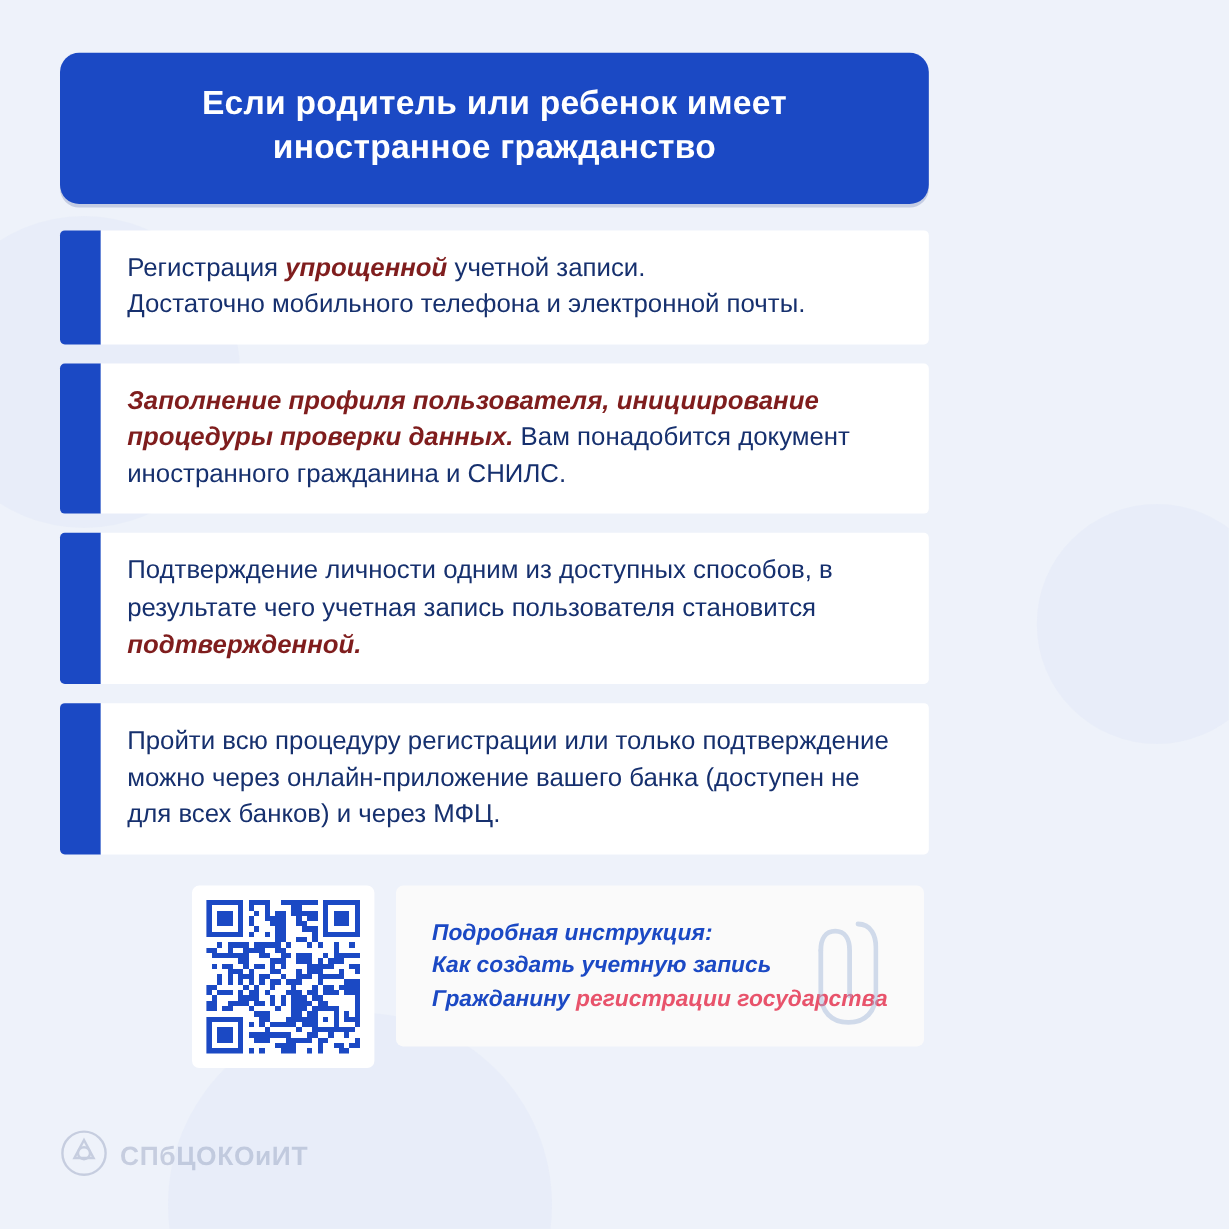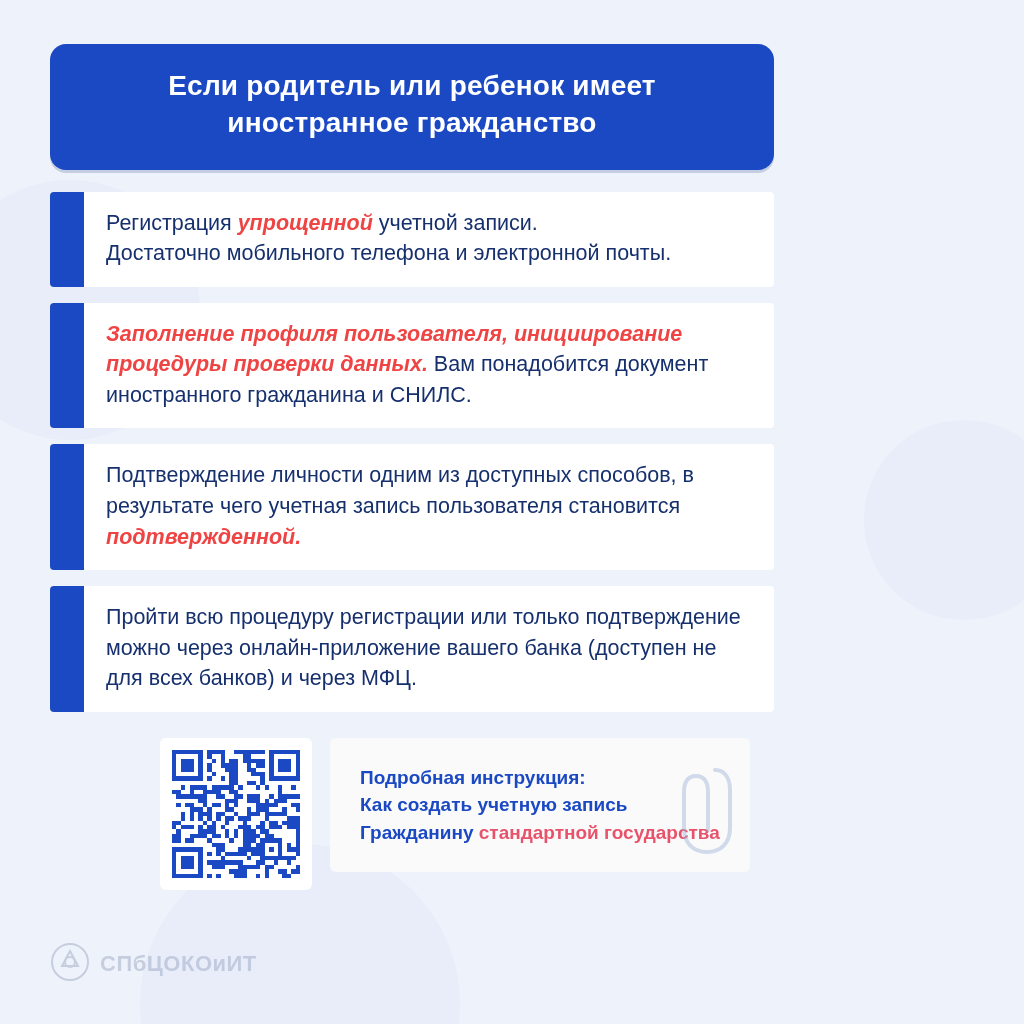--- a/index.html
+++ b/index.html
@@ -72,21 +72,21 @@
     background: #ffffff;
     border-radius: 0 4px 4px 0;
     padding: 16px 26px 18px 22px;
     color: #16306e;
     font-size: 21.5px;
     line-height: 1.42;
   }
   .step-body b {
     font-weight: bold;
     font-style: italic;
-    color: #ef4444;
+    color: #7f1d1d;
   }
 
   
   .footer {
     margin-top: 26px;
     display: flex;
     align-items: flex-start;
     padding-left: 110px;
     position: relative;
   }
@@ -105,20 +105,21 @@
     display: block;
   }
   .footer-note {
     margin-left: 18px;
     background: #fafafa;
     border-radius: 6px;
     padding: 26px 30px;
     min-height: 100px;
     box-sizing: border-box;
     flex: 0 1 auto;
+    font-style: italic;
   }
   .footer-note .line {
     color: #1b49c4;
     font-size: 19px;
     font-weight: bold;
     line-height: 1.45;
     white-space: nowrap;
   }
   .footer-note .line .accent {
     color: #e8536b;
@@ -623,21 +624,21 @@
           <rect x="19" y="28" width="1" height="1" fill="#1b49c4"></rect>
           <rect x="21" y="28" width="1" height="1" fill="#1b49c4"></rect>
           <rect x="25" y="28" width="1" height="1" fill="#1b49c4"></rect>
           <rect x="26" y="28" width="1" height="1" fill="#1b49c4"></rect>
         </svg>
     </div>
 
     <div class="footer-note">
       <div class="line">Подробная инструкция:</div>
       <div class="line">Как создать учетную запись</div>
-      <div class="line"><span>Гражданину </span><span class="accent">стандартной государства</span></div>
+      <div class="line"><span>Гражданину </span><span class="accent">регистрации государства</span></div>
     </div>
 
     <div class="clip">
       <svg width="54" height="92" viewBox="0 0 54 92" fill="none">
         <path d="M37 6 C48 6 52 16 52 26 L52 64 C52 79 43 88 29 88 C15 88 6 79 6 64 L6 28" stroke="#9fb4d8" stroke-width="4" stroke-linecap="round"></path>
         <path d="M6 28 C6 18 10 12 18 12 C26 12 30 18 30 28 L30 66" stroke="#9fb4d8" stroke-width="4" stroke-linecap="round"></path>
       </svg>
     </div>
 
   </div>

